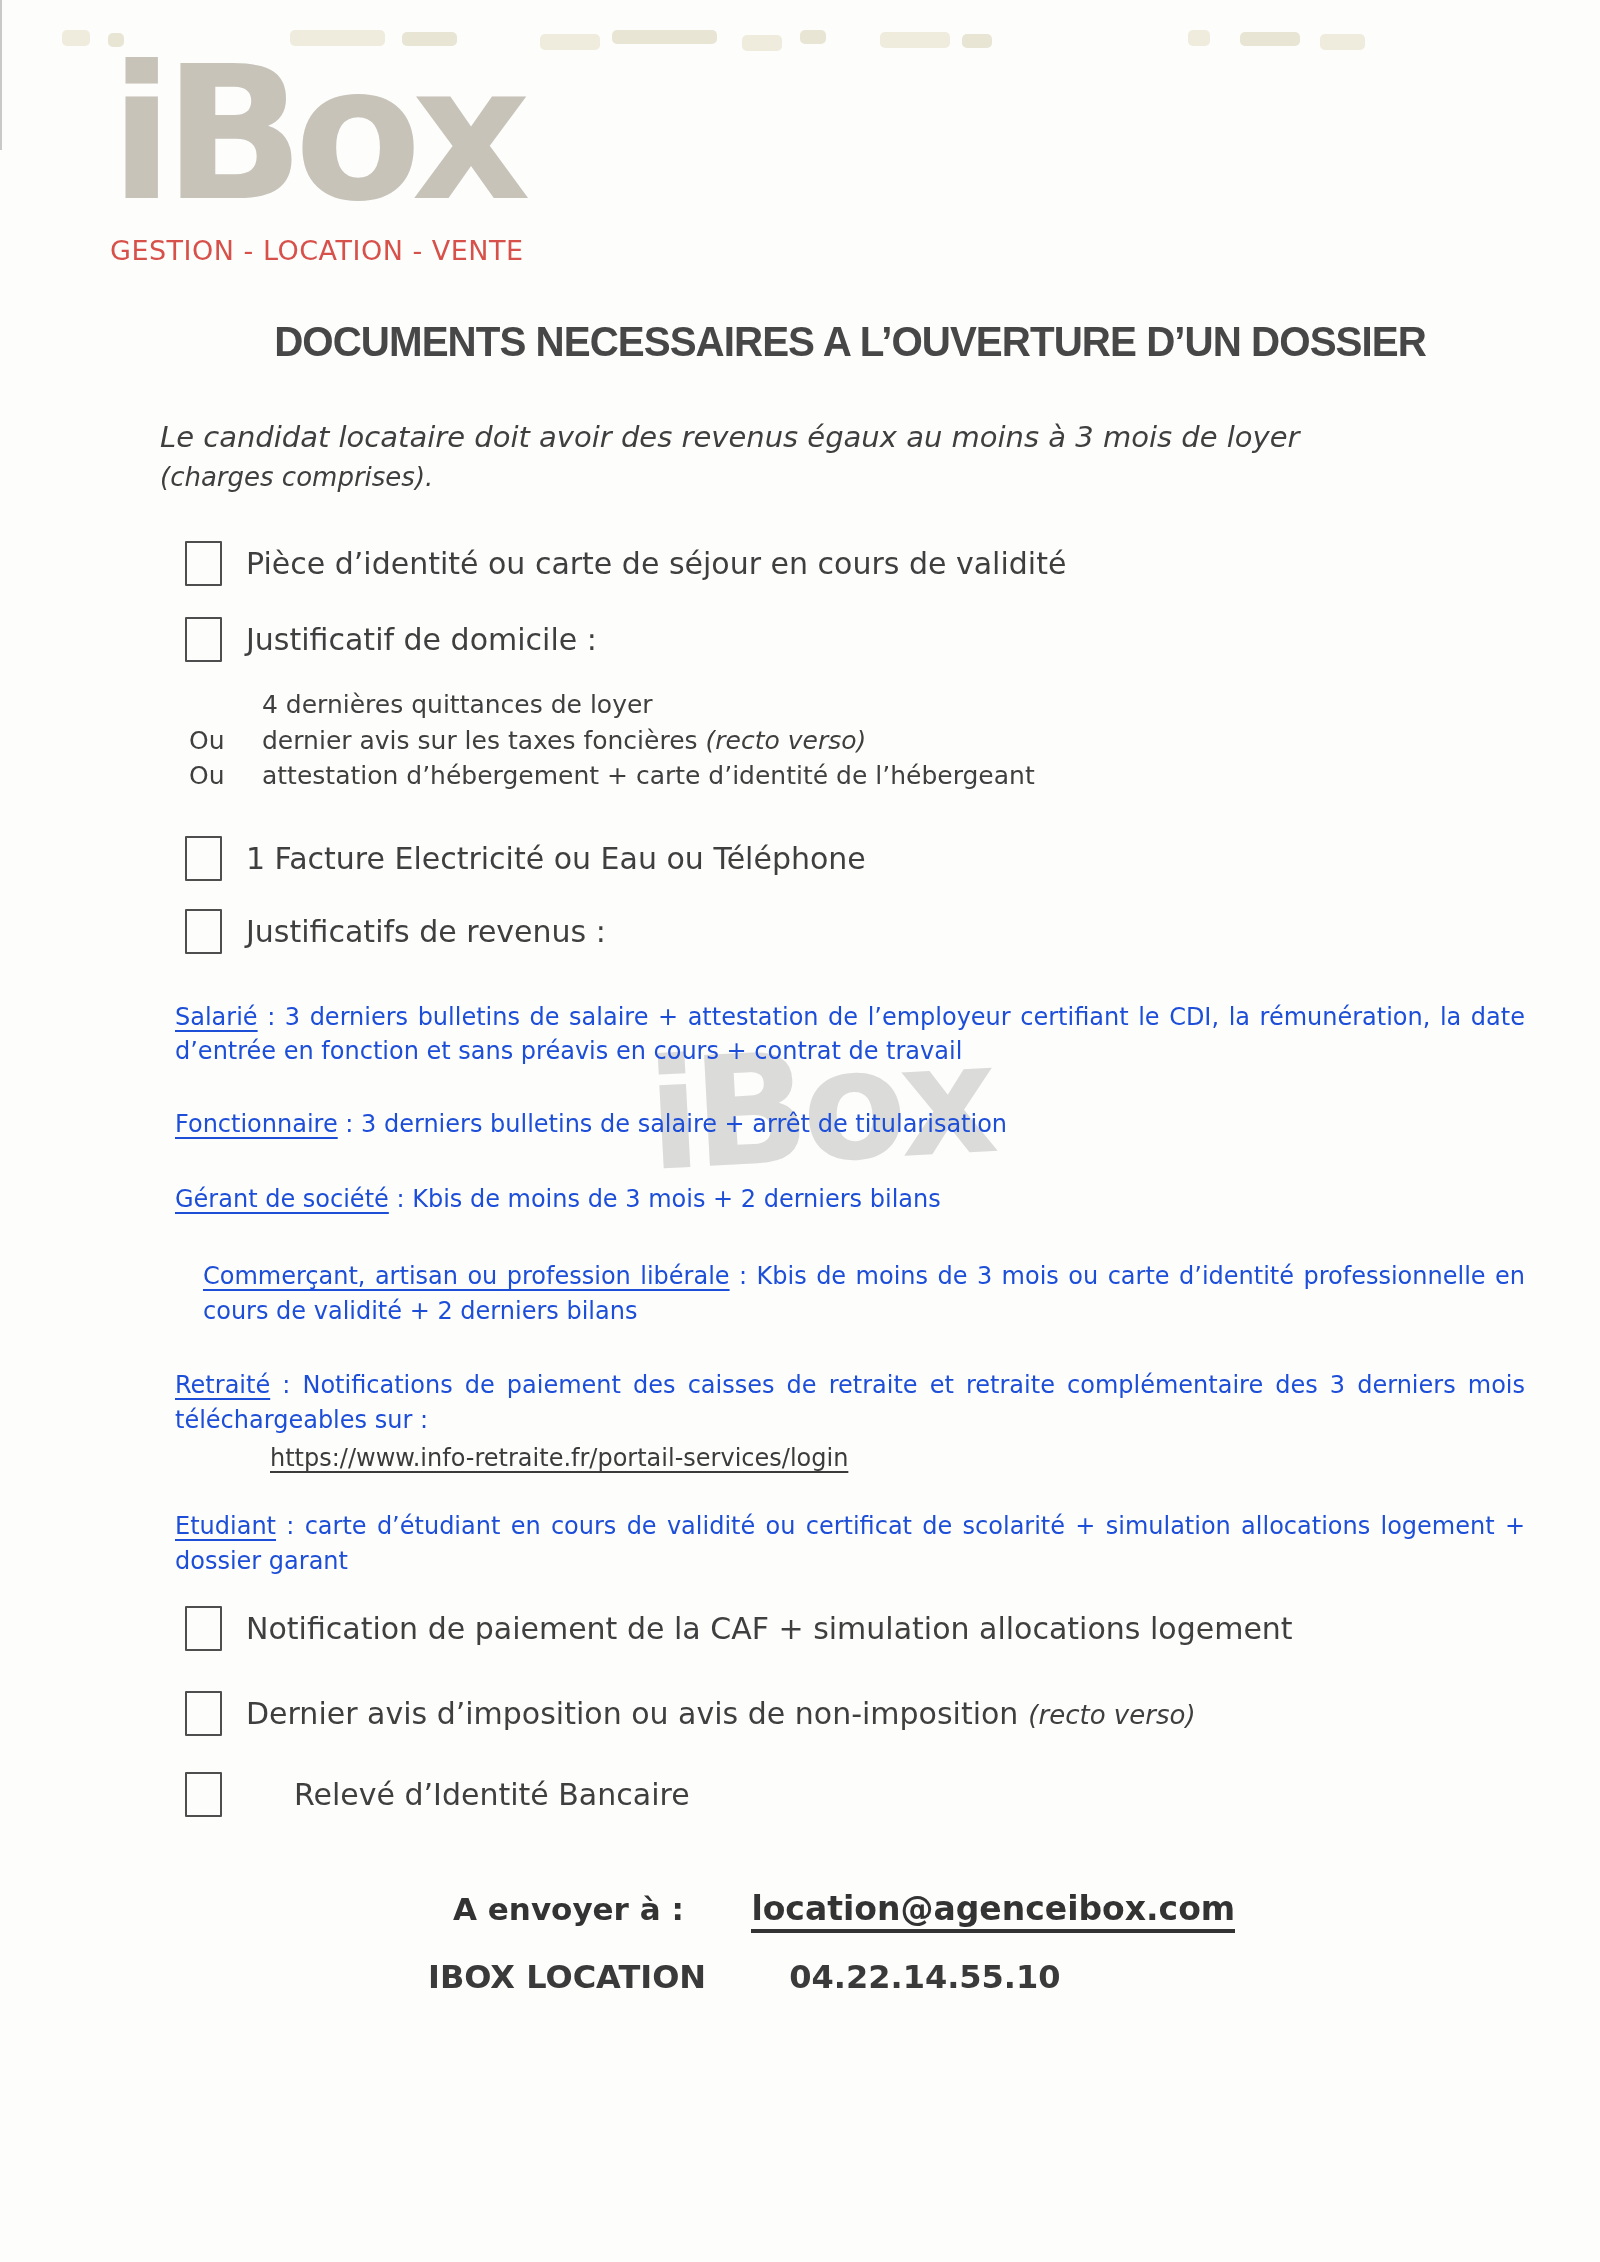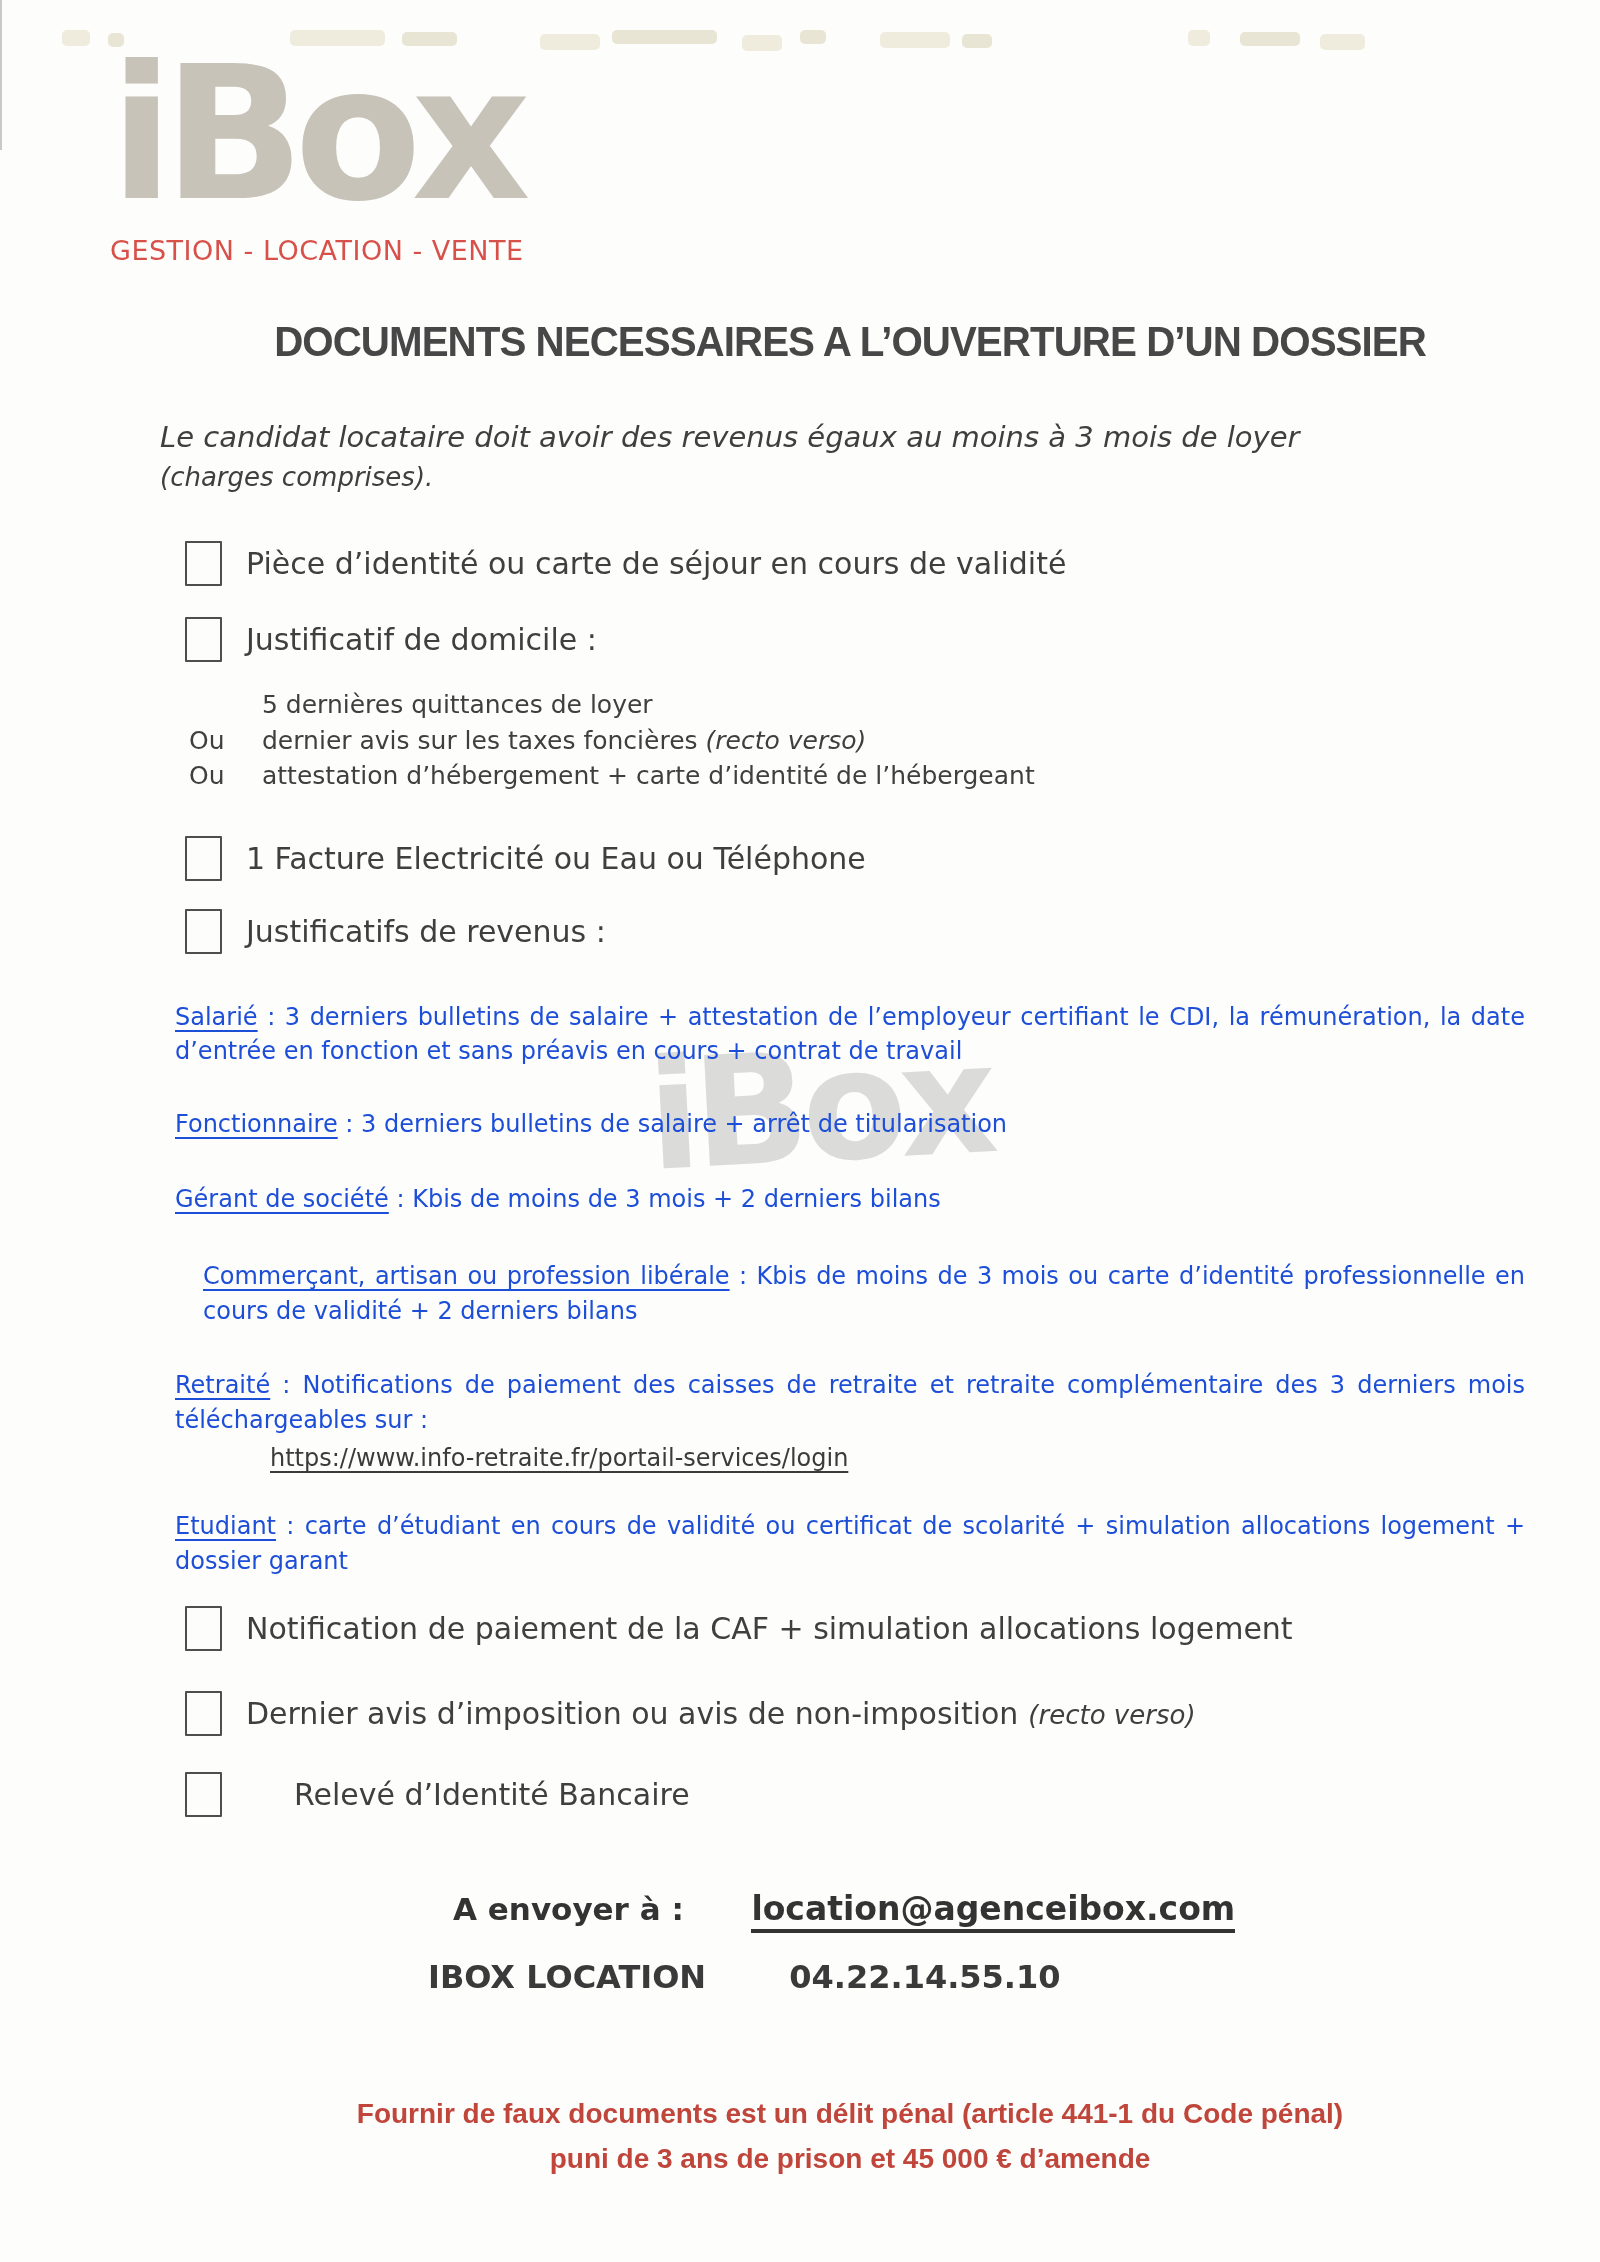--- a/index.html
+++ b/index.html
@@ -165,21 +165,21 @@
     </div>
 
     <div class="cb-row cb2">
       <span class="checkbox"></span>
       <span class="cb-label">Justificatif de domicile :</span>
     </div>
 
     <div class="options">
       <div class="opt-row">
         <span class="opt-prefix"></span>
-        <span class="opt-text"><span>5 dernières quittances de loyer</span></span>
+        <span class="opt-text"><span>4 dernières quittances de loyer</span></span>
       </div>
       <div class="opt-row">
         <span class="opt-prefix">Ou</span>
         <span class="opt-text"><span>dernier avis sur les taxes foncières</span> <i>(recto verso)</i></span>
       </div>
       <div class="opt-row">
         <span class="opt-prefix">Ou</span>
         <span class="opt-text"><span>attestation d’hébergement + carte d’identité de l’hébergeant</span></span>
       </div>
     </div>
@@ -239,19 +239,15 @@
     <div class="send-row">
       <span class="send-label">A envoyer à :</span>
       <a class="email-link">location@agenceibox.com</a>
     </div>
 
     <div class="agency-row">
       <span>IBOX LOCATION</span>
       <span class="phone">04.22.14.55.10</span>
     </div>
 
-    <div class="warning">
-      <span>Fournir de faux documents est un délit pénal (article 441-1 du Code pénal)</span><br>
-      <span>puni de 3 ans de prison et 45 000 € d’amende</span>
-    </div>
 
   </div>
 </div>
 
 </body></html>

